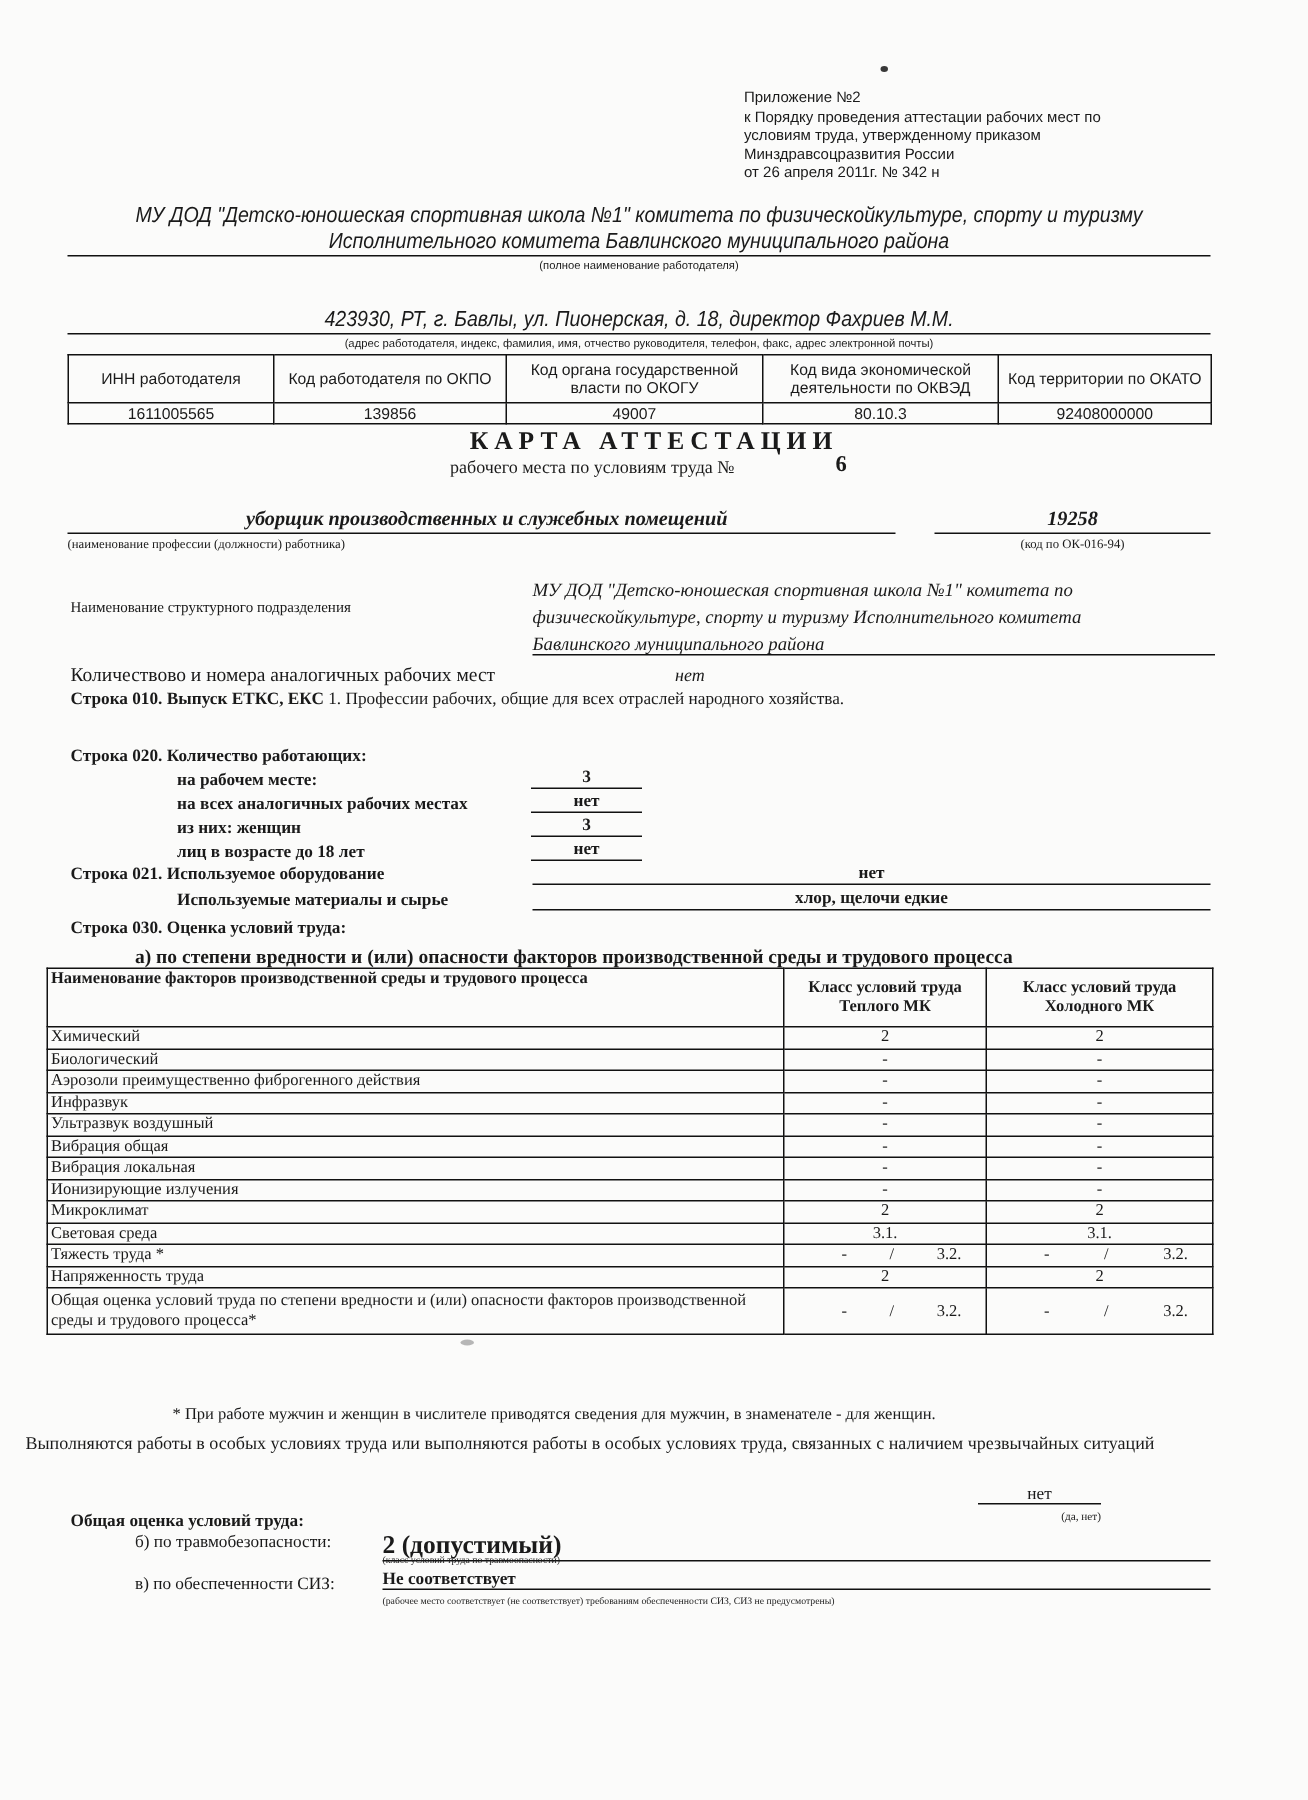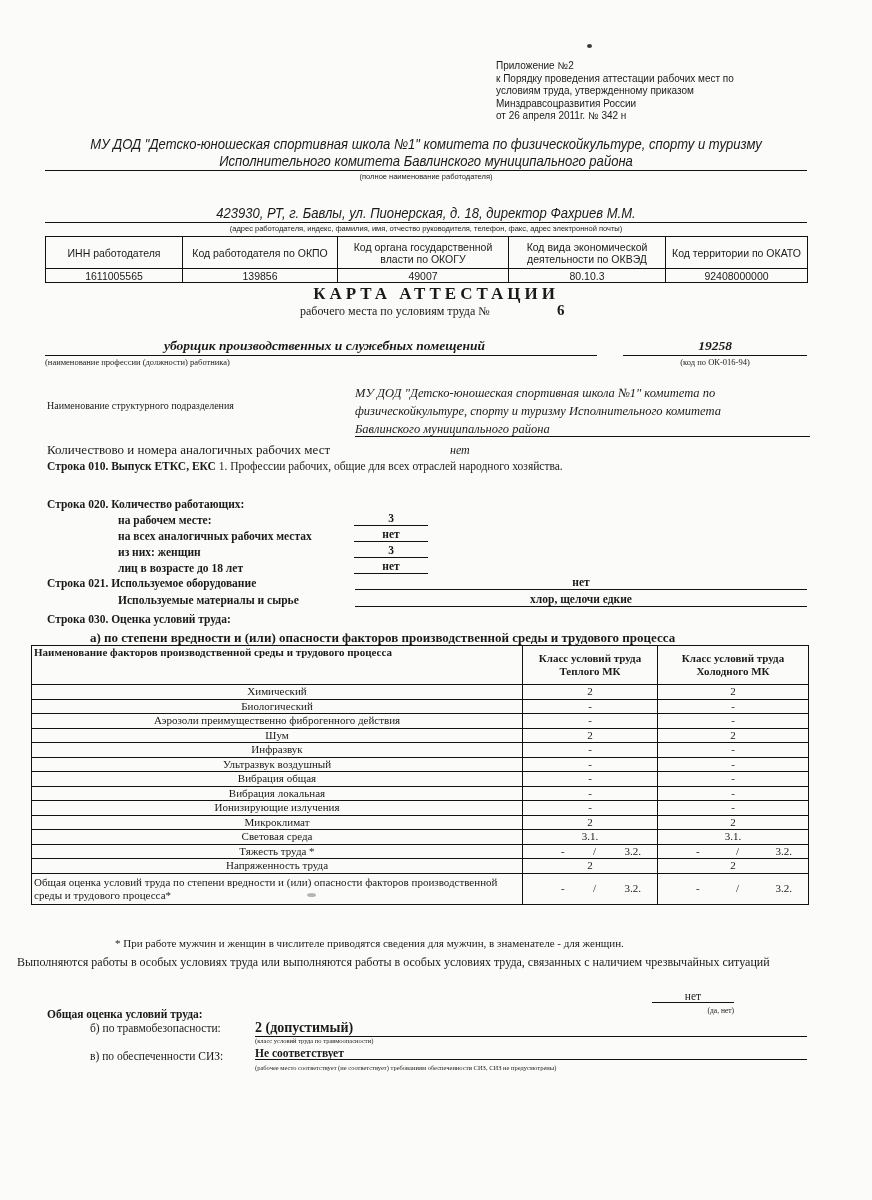--- a/index.html
+++ b/index.html
@@ -70,32 +70,32 @@
   .wideval { left: 355px; width: 452px; text-align: center; font-size: 11.5px; font-weight: bold; border-bottom: 1.5px solid #111; line-height: 13px; }
   #row030-title { left: 47px; top: 613px; text-align: center; }
   #row030-a { left: 90px; top: 630px; font-size: 13px; font-weight: bold; }
 
   
   #factors { left: 31px; top: 645px; width: 778px; border-collapse: collapse; font-size: 11px; }
   #factors td { border: 1.2px solid #111; padding: 0 2px; line-height: 13px; }
   #factors td.c { text-align: center; }
   #factors tr.head td { height: 38px; font-weight: bold; vertical-align: top; }
   #factors tr.head td.c { vertical-align: middle; }
-  #factors tr.r td { height: 13.5px; text-align: center; }
+  #factors tr.r td { height: 13.5px; }
   #factors tr.big td { height: 30px; }
   #factors .frac { display: flex; justify-content: space-between; padding: 0 14px 0 36px; }
 
   #footnote { left: 115px; top: 937px; font-size: 11px; }
   #special-text { left: 17px; top: 954px; width: 790px; font-size: 12px; line-height: 17px; }
   #special-value { left: 652px; top: 990px; width: 82px; text-align: center; font-size: 11.5px; border-bottom: 1.5px solid #111; }
   #special-caption { left: 652px; top: 1006px; width: 82px; text-align: right; font-size: 7.5px; }
 
   #overall-title { left: 47px; top: 1008px; font-size: 11.5px; font-weight: bold; }
   #b-label { left: 90px; top: 1022px; font-size: 11.5px; }
-  #b-value { left: 255px; top: 1020px; width: 552px; font-size: 14px; font-weight: bold; border-bottom: 1.5px solid #111; }
+  #b-value { left: 255px; top: 1020px; width: 552px; font-size: 17px; font-weight: bold; border-bottom: 1.5px solid #111; }
   #b-caption { left: 255px; top: 1037px; font-size: 6.5px; }
   #c-label { left: 90px; top: 1050px; font-size: 11.5px; }
   #c-value { left: 255px; top: 1047px; width: 552px; font-size: 11.5px; font-weight: bold; border-bottom: 1.5px solid #111; }
   #c-caption { left: 255px; top: 1064px; font-size: 6.5px; }
 
   .smudge { position: absolute; background: #888; border-radius: 50%; opacity: .6; }
 </style>
 </head>
 <body>
 
@@ -200,25 +200,20 @@
         <td>Биологический</td>
         <td class="c">-</td>
         <td class="c">-</td>
       </tr>
       <tr class="r">
         <td>Аэрозоли преимущественно фиброгенного действия</td>
         <td class="c">-</td>
         <td class="c">-</td>
       </tr>
       <tr class="r">
-        <td> Шум</td>
-        <td class="c">2</td>
-        <td class="c">2</td>
-      </tr>
-      <tr class="r">
         <td>Инфразвук</td>
         <td class="c">-</td>
         <td class="c">-</td>
       </tr>
       <tr class="r">
         <td>Ультразвук воздушный</td>
         <td class="c">-</td>
         <td class="c">-</td>
       </tr>
       <tr class="r">

